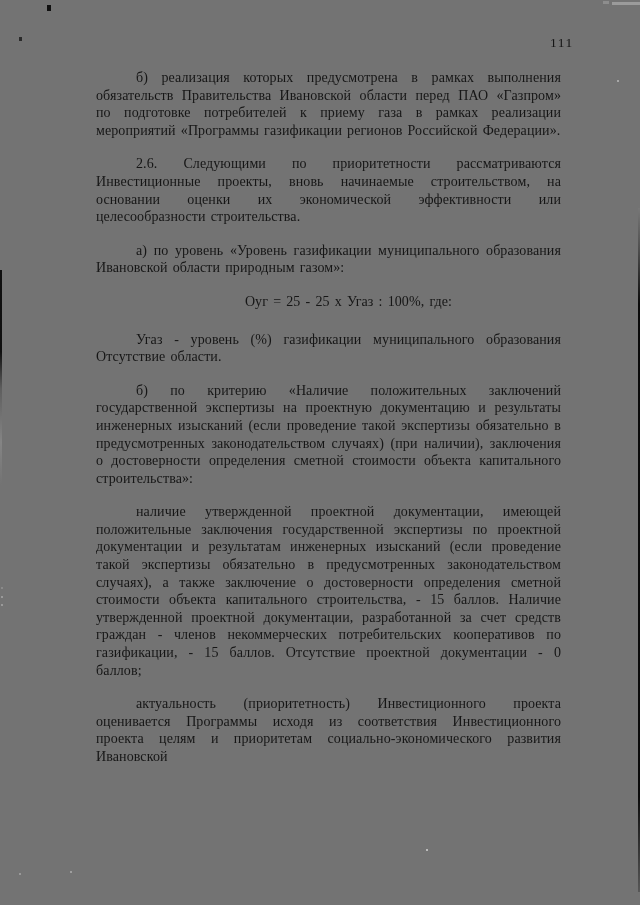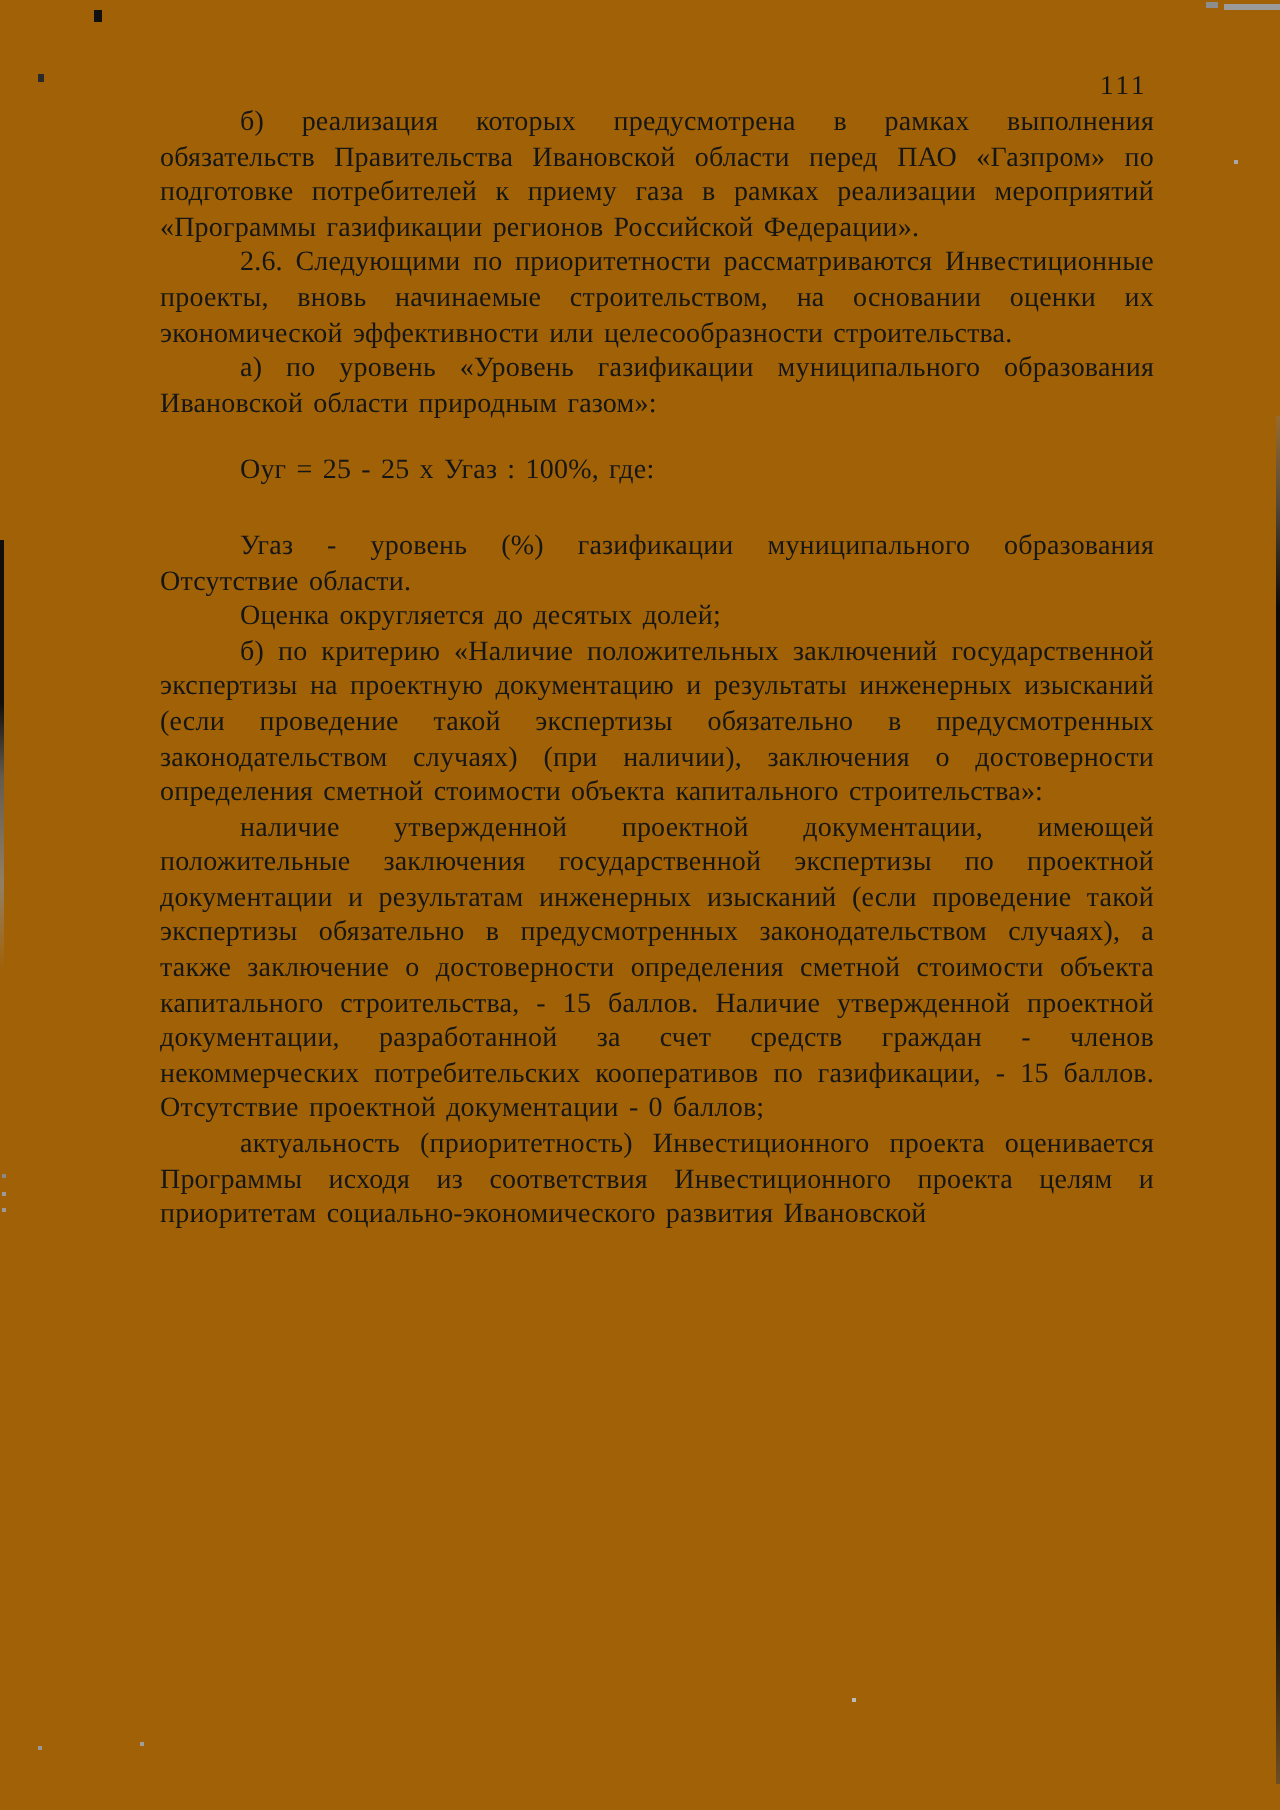--- a/index.html
+++ b/index.html
@@ -4,21 +4,21 @@
 <style>
   html, body {
     margin: 0;
     padding: 0;
     background: #ffffff;
   }
   .page {
     position: relative;
     width: 640px;
     height: 905px;
-    background: #a16207;
+    background: #737373;
     overflow: hidden;
     font-family: "Liberation Serif", "DejaVu Serif", serif;
     color: #161616;
   }
   .page-number {
     position: absolute;
     top: 35px;
     left: 550px;
     font-size: 13.5px;
     letter-spacing: 1.5px;
@@ -28,26 +28,26 @@
     position: absolute;
     left: 80px;
     top: 53px;
     width: 497px;
     font-size: 14px;
     line-height: 17.6px;
     letter-spacing: 0.1px;
     word-spacing: 1.5px;
   }
   .para {
-    margin: 0;
+    margin: 16px;
     text-align: justify;
     text-indent: 40px;
   }
   .para.formula {
-    text-align: left;
+    text-align: center;
     margin: 16px 0 20px 0;
   }
   
   .artifact { position: absolute; }
   .speck-tl-1 { left: 47px; top: 5px; width: 4px; height: 6px; background: #101010; }
   .speck-tl-2 { left: 19px; top: 37px; width: 3px; height: 4px; background: #2a2a2a; }
   .dash-tr-1 { left: 603px; top: 1px; width: 6px; height: 3px; background: #8d8d8d; }
   .dash-tr-2 { left: 612px; top: 2px; width: 28px; height: 3px; background: #9b9b9b; }
   .dot-tr { left: 617px; top: 80px; width: 2px; height: 2px; background: #a8a8a8; }
   .edge-line-left {
@@ -77,21 +77,20 @@
 <div class="page">
 
   <div class="page-number">111</div>
 
   <div class="text-block">
     <p class="para">б) реализация которых предусмотрена в рамках выполнения обязательств Правительства Ивановской области перед ПАО «Газпром» по подготовке потребителей к приему газа в рамках реализации мероприятий «Программы газификации регионов Российской Федерации».</p>
     <p class="para">2.6. Следующими по приоритетности рассматриваются Инвестиционные проекты, вновь начинаемые строительством, на основании оценки их экономической эффективности или целесообразности строительства.</p>
     <p class="para">а) по уровень «Уровень газификации муниципального образования Ивановской области природным газом»:</p>
     <p class="para formula">Оуг = 25 - 25 х Угаз : 100%, где:</p>
     <p class="para">Угаз - уровень (%) газификации муниципального образования Отсутствие области.</p>
-    <p class="para">Оценка округляется до десятых долей;</p>
     <p class="para">б) по критерию «Наличие положительных заключений государственной экспертизы на проектную документацию и результаты инженерных изысканий (если проведение такой экспертизы обязательно в предусмотренных законодательством случаях) (при наличии), заключения о достоверности определения сметной стоимости объекта капитального строительства»:</p>
     <p class="para">наличие утвержденной проектной документации, имеющей положительные заключения государственной экспертизы по проектной документации и результатам инженерных изысканий (если проведение такой экспертизы обязательно в предусмотренных законодательством случаях), а также заключение о достоверности определения сметной стоимости объекта капитального строительства, - 15 баллов. Наличие утвержденной проектной документации, разработанной за счет средств граждан - членов некоммерческих потребительских кооперативов по газификации, - 15 баллов. Отсутствие проектной документации - 0 баллов;</p>
     <p class="para">актуальность (приоритетность) Инвестиционного проекта оценивается Программы исходя из соответствия Инвестиционного проекта целям и приоритетам социально-экономического развития Ивановской</p>
   </div>
 
   <div class="artifact speck-tl-1"></div>
   <div class="artifact speck-tl-2"></div>
   <div class="artifact dash-tr-1"></div>
   <div class="artifact dash-tr-2"></div>
   <div class="artifact dot-tr"></div>

